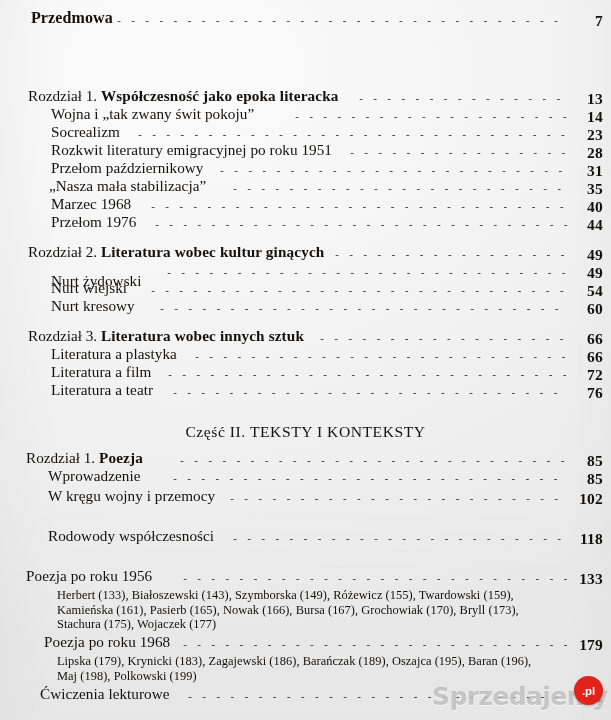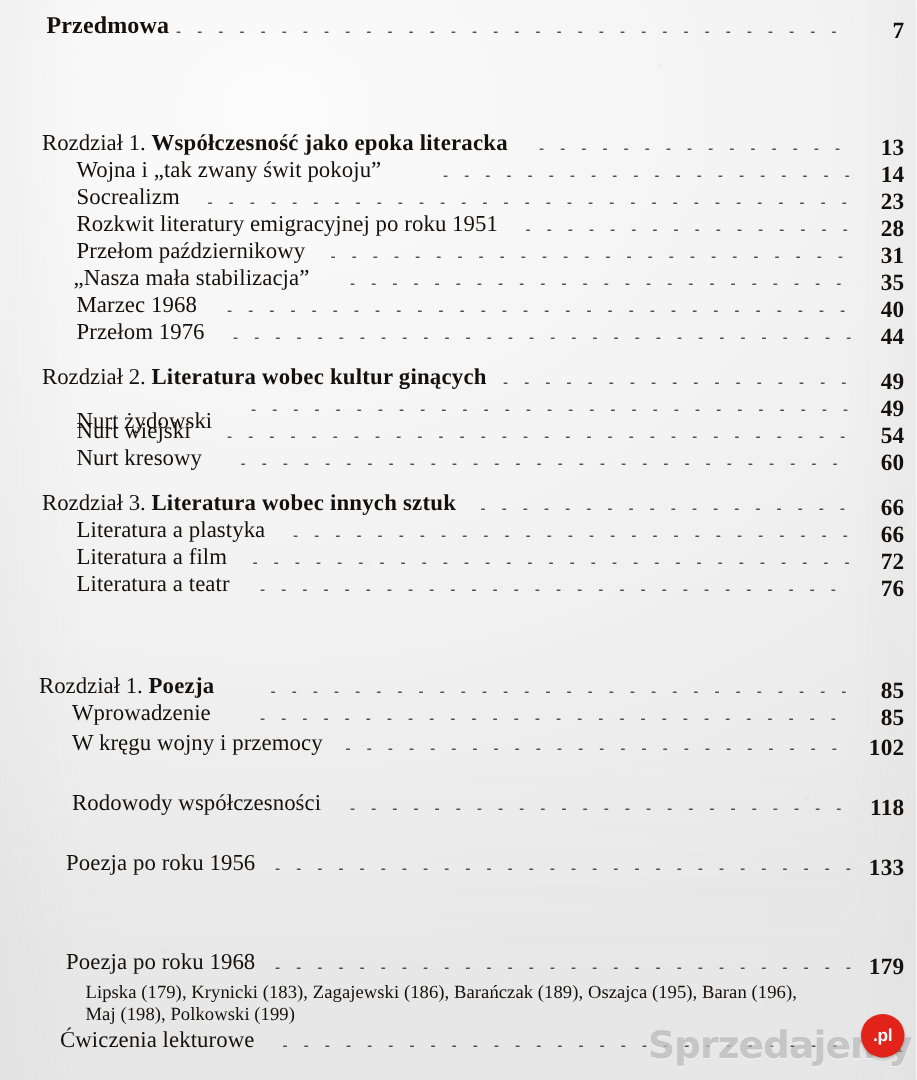--- a/index.html
+++ b/index.html
@@ -323,20 +323,24 @@
     </div>
 
     <div class="row" style="top:382px">
       <span class="label lvl-entry" style="left:51px; top:0">Literatura a teatr</span>
       <span class="leader-line" style="left:168px; top:11px">
         <span class="dots"></span>
         <span class="pageno">76</span>
       </span>
     </div>
 
+    <div class="part-heading" style="top:423px">
+      <span class="part-word">Część II.</span>
+      <span class="part-title">TEKSTY I KONTEKSTY</span>
+    </div>
 
     <div class="row" style="top:450px">
       <span class="label lvl-chapter" style="left:26px; top:0">
         <span class="ch-num">Rozdział 1.</span>
         <span class="ch-title">Poezja</span>
       </span>
       <span class="leader-line" style="left:175px; top:11px">
         <span class="dots"></span>
         <span class="pageno">85</span>
       </span>
@@ -362,27 +366,28 @@
     <div class="row" style="top:528px">
       <span class="label lvl-entry" style="left:48px; top:0">Rodowody współczesności</span>
       <span class="leader-line" style="left:228px; top:11px">
         <span class="dots"></span>
         <span class="pageno">118</span>
       </span>
     </div>
 
 
     <div class="row" style="top:568px">
-      <span class="label lvl-entry" style="left:44px; top:0">Poezja po roku 1956</span>
+      <span class="label lvl-entry" style="left:26px; top:0">Poezja po roku 1956</span>
       <span class="leader-line" style="left:178px; top:11px">
         <span class="dots"></span>
         <span class="pageno">133</span>
       </span>
     </div>
 
+    <div class="authors" style="left:57px; top:588px; width:492px">Herbert (133), Białoszewski (143), Szymborska (149), Różewicz (155), Twardowski (159), Kamieńska (161), Pasierb (165), Nowak (166), Bursa (167), Grochowiak (170), Bryll (173), Stachura (175), Wojaczek (177)</div>
 
     <div class="row" style="top:634px">
       <span class="label lvl-entry" style="left:44px; top:0">Poezja po roku 1968</span>
       <span class="leader-line" style="left:178px; top:11px">
         <span class="dots"></span>
         <span class="pageno">179</span>
       </span>
     </div>
 
     <div class="authors" style="left:57px; top:654px; width:492px">Lipska (179), Krynicki (183), Zagajewski (186), Barańczak (189), Oszajca (195), Baran (196), Maj (198), Polkowski (199)</div>

